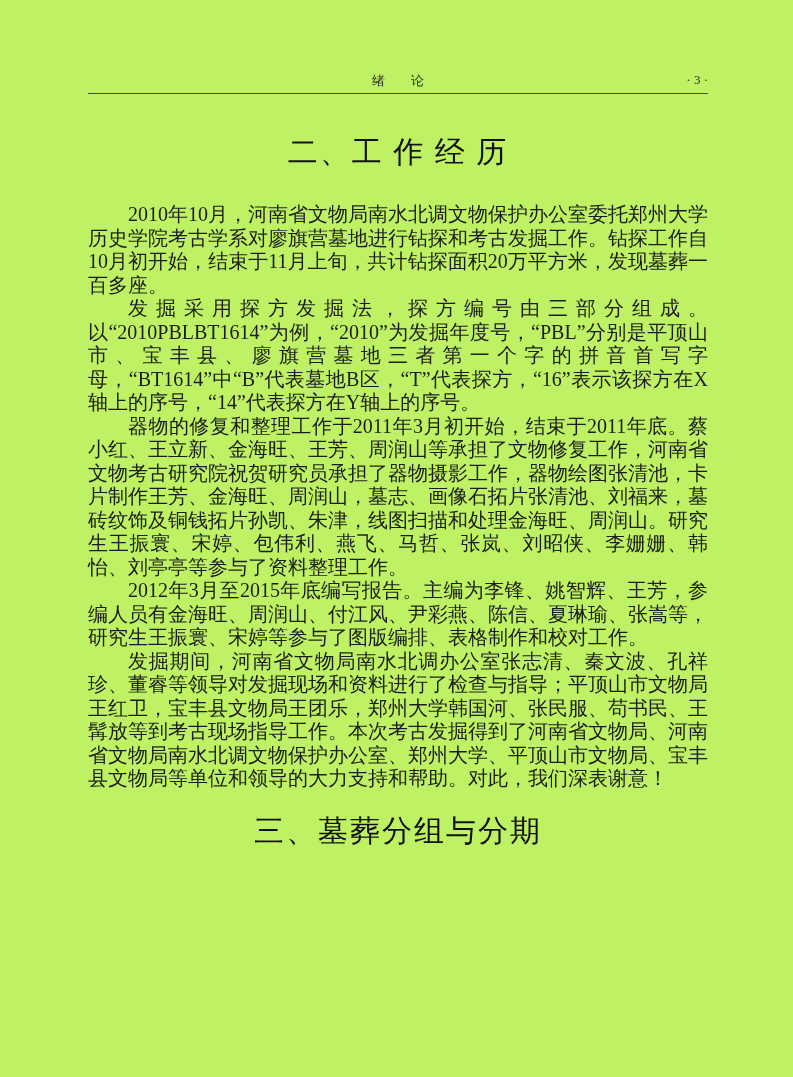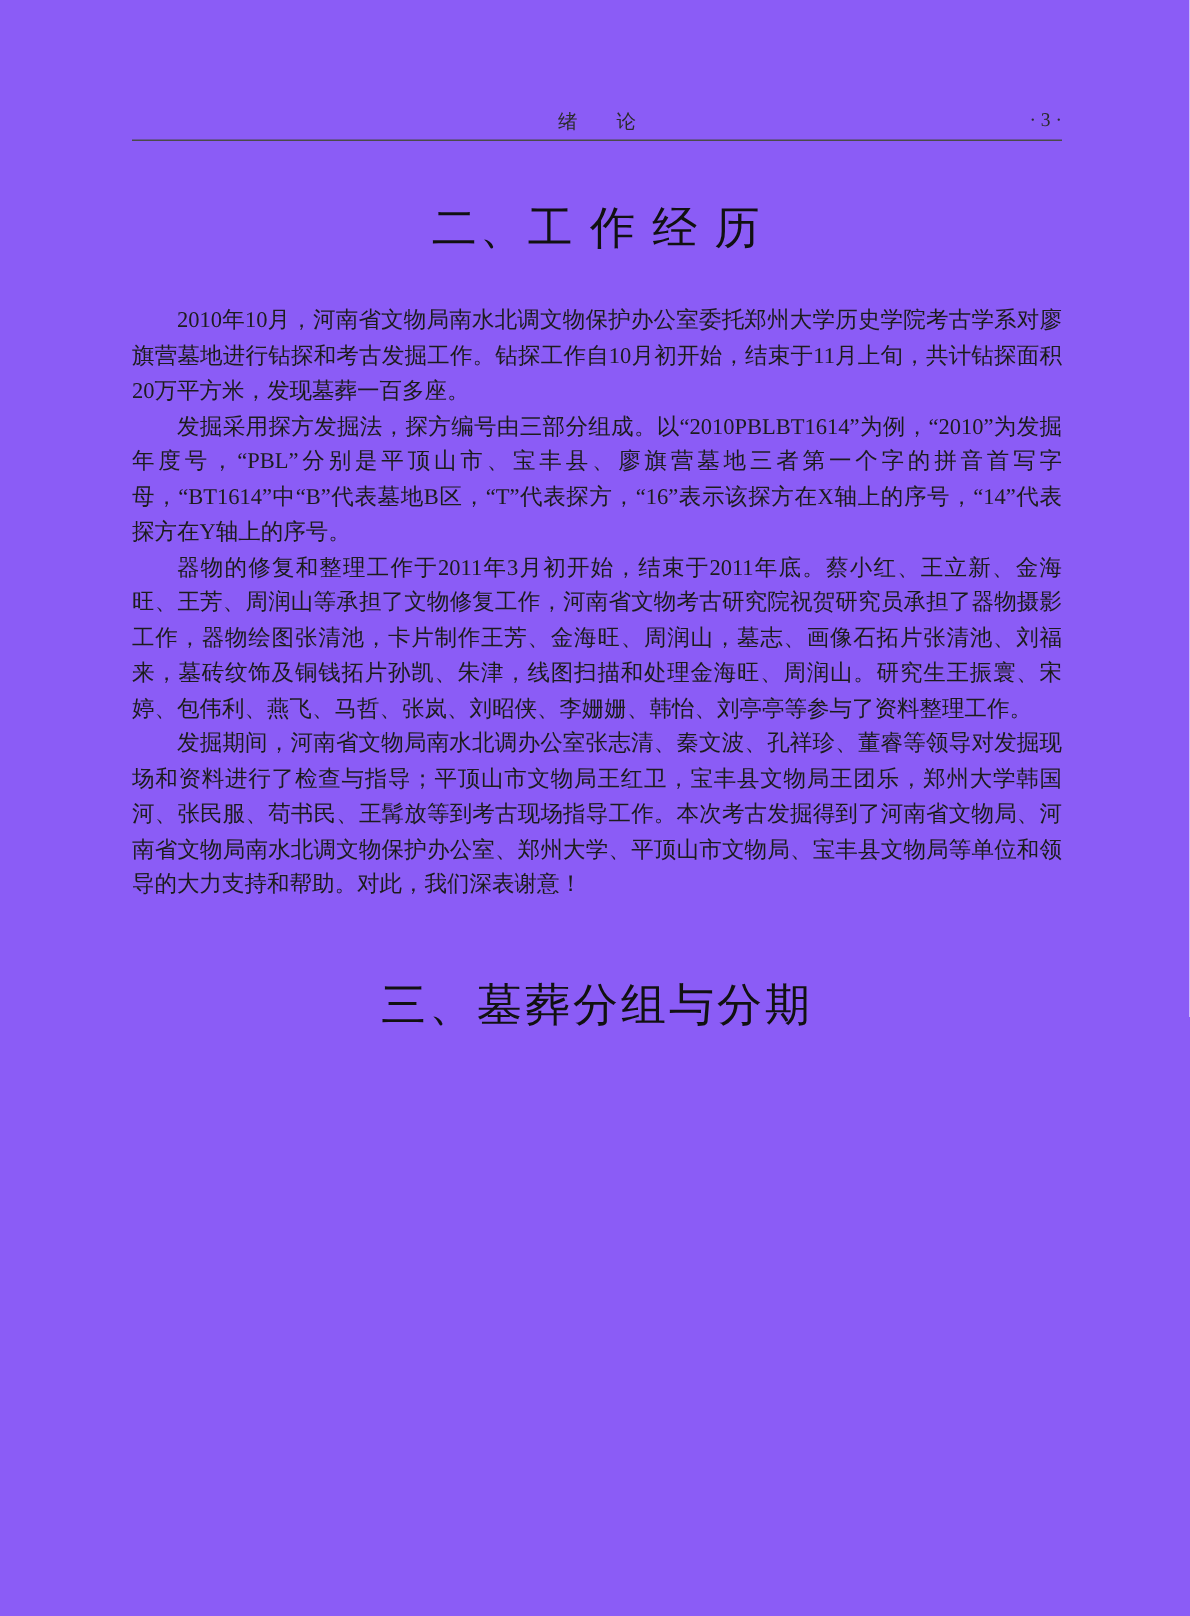--- a/index.html
+++ b/index.html
@@ -5,21 +5,21 @@
   html, body {
     margin: 0;
     padding: 0;
     background: #ffffff;
   }
   .page {
     position: relative;
     width: 793px;
     height: 1077px;
     margin: 0 auto;
-    background: #8b5cf6;
+    background: #bef264;
     box-sizing: border-box;
     font-family: "Liberation Serif", "DejaVu Serif", serif;
     color: #1c1c1c;
     overflow: hidden;
   }
   .content {
     position: absolute;
     left: 88px;
     top: 72px;
     width: 620px;
@@ -51,24 +51,24 @@
   }
   h1.section-title {
     font-size: 30px;
     font-weight: normal;
     text-align: center;
     letter-spacing: 2px;
     margin: 38px 0 30px 0;
     color: #111;
   }
   h1.section-title-2 {
-    margin-top: 47px;
+    margin-top: 20px;
   }
   p.body-para {
-    font-size: 15px;
+    font-size: 20px;
     line-height: 23.5px;
     text-align: justify;
     text-indent: 2em;
     margin: 0;
     color: #1c1c1c;
   }
 </style>
 </head>
 <body>
 
@@ -79,19 +79,20 @@
       <span class="running-title">绪　　论</span>
       <span class="page-number">· 3 ·</span>
     </div>
     <hr class="header-rule">
 
     <h1 class="section-title">二、工 作 经 历</h1>
 
     <p class="body-para">2010年10月，河南省文物局南水北调文物保护办公室委托郑州大学历史学院考古学系对廖旗营墓地进行钻探和考古发掘工作。钻探工作自10月初开始，结束于11月上旬，共计钻探面积20万平方米，发现墓葬一百多座。</p>
     <p class="body-para">发掘采用探方发掘法，探方编号由三部分组成。以“2010PBLBT1614”为例，“2010”为发掘年度号，“PBL”分别是平顶山市、宝丰县、廖旗营墓地三者第一个字的拼音首写字母，“BT1614”中“B”代表墓地B区，“T”代表探方，“16”表示该探方在X轴上的序号，“14”代表探方在Y轴上的序号。</p>
     <p class="body-para">器物的修复和整理工作于2011年3月初开始，结束于2011年底。蔡小红、王立新、金海旺、王芳、周润山等承担了文物修复工作，河南省文物考古研究院祝贺研究员承担了器物摄影工作，器物绘图张清池，卡片制作王芳、金海旺、周润山，墓志、画像石拓片张清池、刘福来，墓砖纹饰及铜钱拓片孙凯、朱津，线图扫描和处理金海旺、周润山。研究生王振寰、宋婷、包伟利、燕飞、马哲、张岚、刘昭侠、李姗姗、韩怡、刘亭亭等参与了资料整理工作。</p>
+    <p class="body-para">2012年3月至2015年底编写报告。主编为李锋、姚智辉、王芳，参编人员有金海旺、周润山、付江风、尹彩燕、陈信、夏琳瑜、张嵩等，研究生王振寰、宋婷等参与了图版编排、表格制作和校对工作。</p>
     <p class="body-para">发掘期间，河南省文物局南水北调办公室张志清、秦文波、孔祥珍、董睿等领导对发掘现场和资料进行了检查与指导；平顶山市文物局王红卫，宝丰县文物局王团乐，郑州大学韩国河、张民服、苟书民、王髯放等到考古现场指导工作。本次考古发掘得到了河南省文物局、河南省文物局南水北调文物保护办公室、郑州大学、平顶山市文物局、宝丰县文物局等单位和领导的大力支持和帮助。对此，我们深表谢意！</p>
 
     <h1 class="section-title section-title-2">三、墓葬分组与分期</h1>
 
 
   </div>
 </div>
 
 </body></html>

